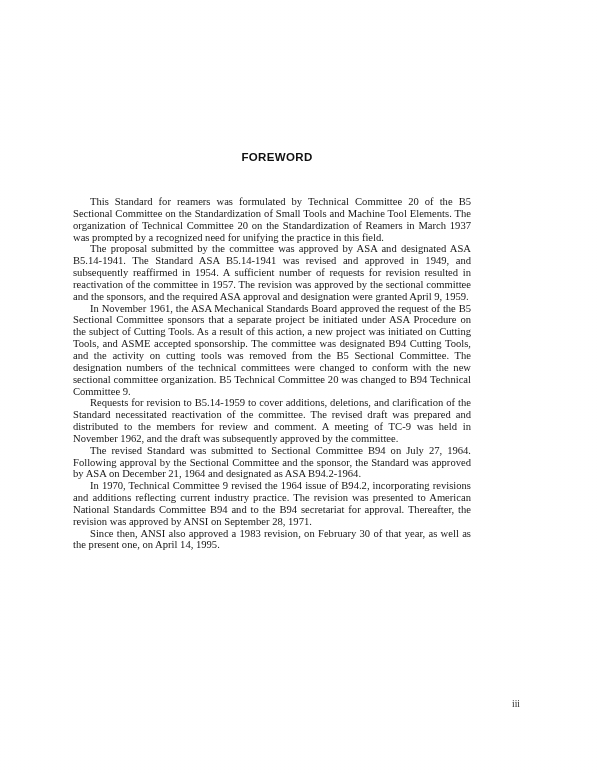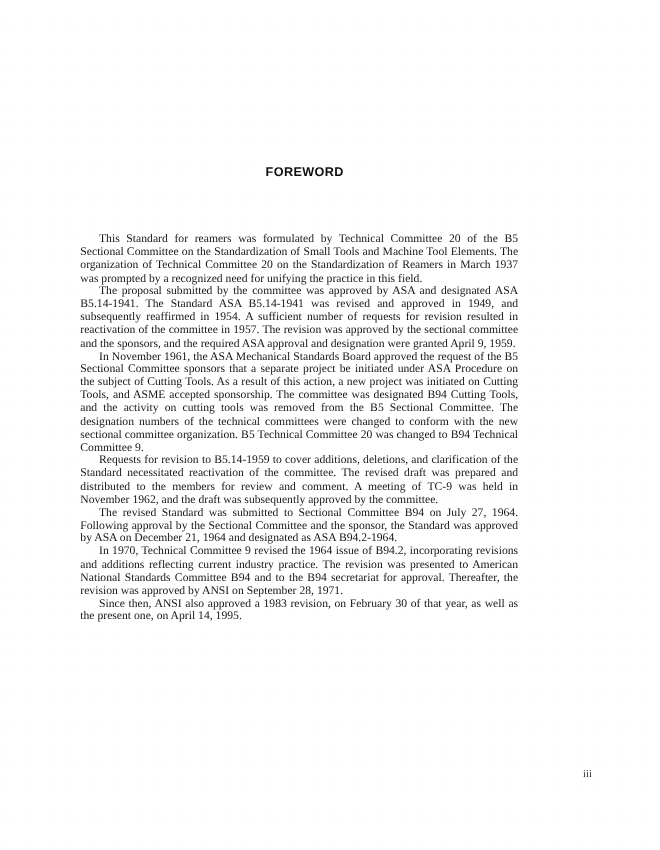--- a/index.html
+++ b/index.html
@@ -43,21 +43,21 @@
     font-weight: bold;
     font-size: 11.5px;
     letter-spacing: 0.35px;
     color: #101010;
     padding-right: 46px;
   }
 
   .body-text {
     position: absolute;
     left: 73px;
-    top: 212px;
+    top: 196px;
     width: 398px;
     font-size: 10.6px;
     line-height: 11.85px;
     text-align: justify;
     text-justify: inter-word;
     color: #161616;
     -webkit-font-smoothing: none;
   }
 
   .body-text p {
@@ -71,21 +71,21 @@
   }
 
   .page-number {
     position: absolute;
     top: 699px;
     left: 0;
     right: 0;
     text-align: right;
     font-size: 9.5px;
     color: #2a2a2a;
-    padding-right: 62px;
+    padding-right: 80px;
   }
 
   
   .watermark {
     position: absolute;
     right: 6px;
     bottom: 2px;
     width: 80px;
     height: 26px;
     opacity: 0.95;

